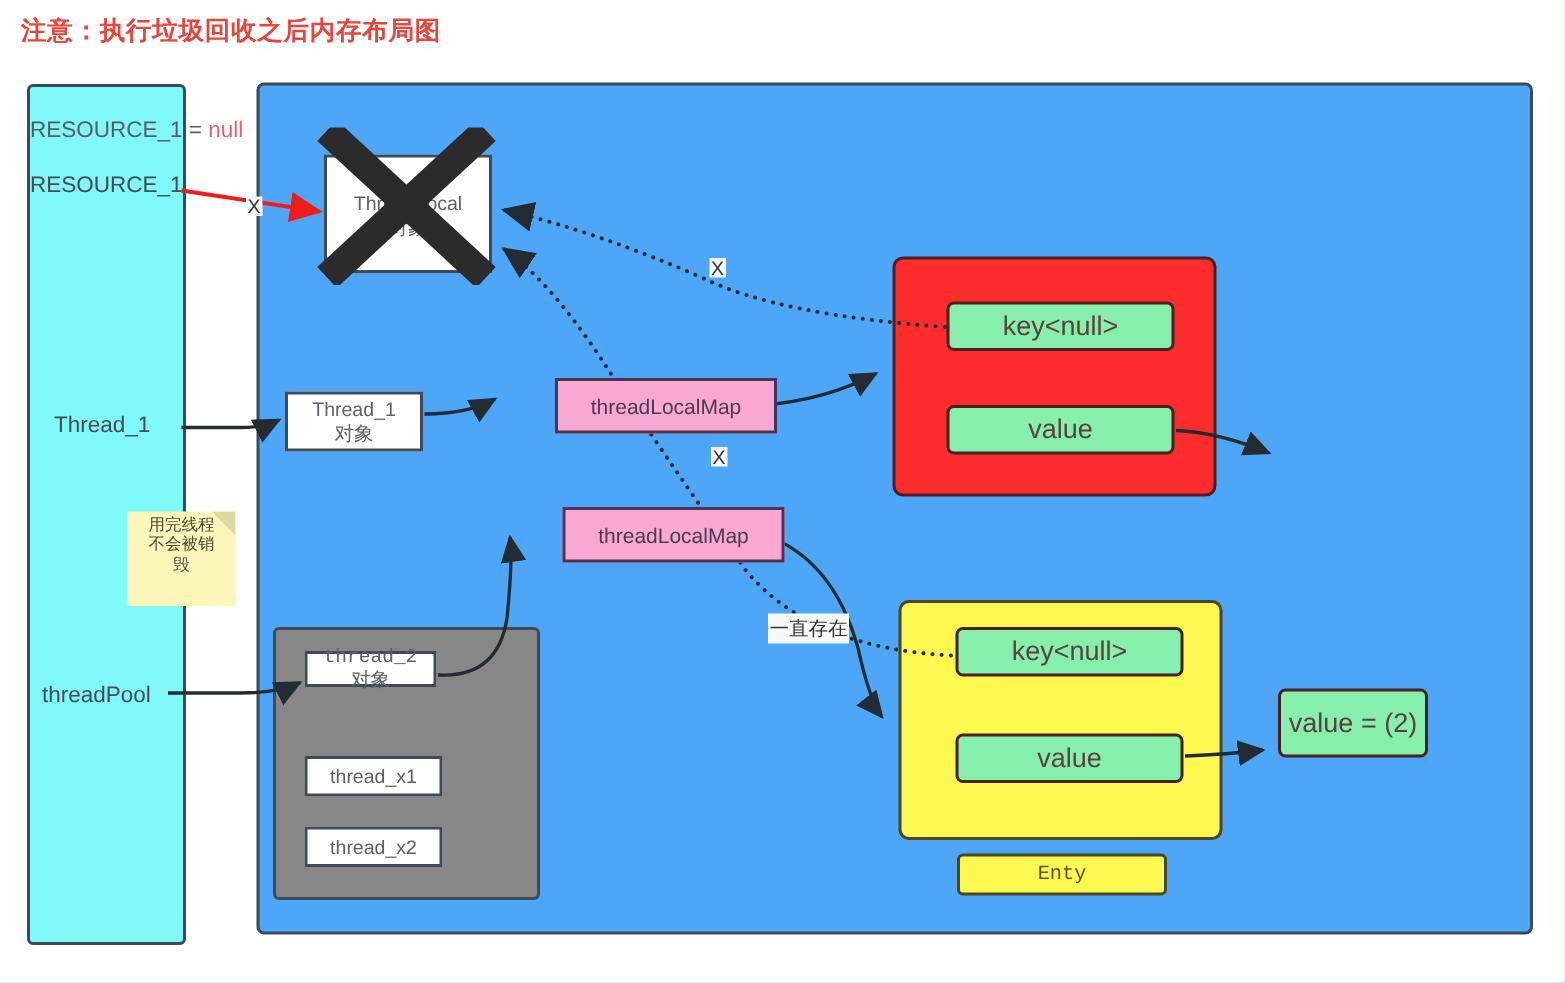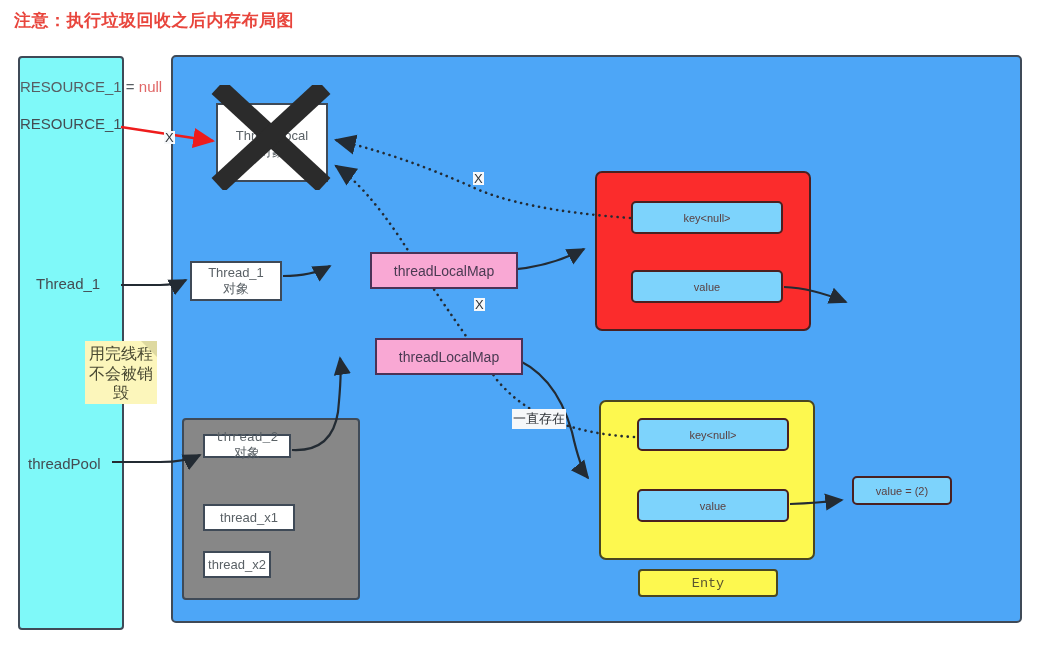--- a/index.html
+++ b/index.html
@@ -45,21 +45,21 @@
   #stack-res-null .gray { color: #575e63; }
   #stack-res1 { left: 20px; top: 115px; }
   #stack-thread1 { left: 36px; top: 275px; }
   #stack-threadpool { left: 28px; top: 455px; }
 
   
   #sticky {
     left: 85px; top: 341px;
     width: 72px; height: 63px;
     background: #fcf6bb;
-    font-size: 16px;
+    font-size: 11px;
     color: #4a4a33;
     line-height: 1.22;
     text-align: center;
     padding-top: 3px;
     overflow: hidden;
   }
   #sticky .fold {
     position: absolute;
     right: 0; top: 0;
     width: 0; height: 0;
@@ -98,21 +98,21 @@
     color: #5a6166;
     text-align: center;
     display: flex;
     align-items: center;
     justify-content: center;
     line-height: 1.2;
   }
   #thread1-obj { left: 190px; top: 261px; width: 92px; height: 40px; }
   #thread2-obj { left: 203px; top: 434px; width: 88px; height: 24px; font-family: Liberation Mono, monospace; }
   #thread-x1   { left: 203px; top: 504px; width: 92px; height: 27px; }
-  #thread-x2   { left: 203px; top: 551px; width: 68px; height: 27px; }
+  #thread-x2   { left: 203px; top: 551px; width: 92px; height: 27px; }
 
   
   .pbox {
     background: #f9a8d4;
     border: 2px solid #4b3257;
     font-size: 14px;
     color: #4a3a52;
     display: flex;
     align-items: center;
     justify-content: center;
@@ -140,35 +140,35 @@
   }
   
   #yellow-entry {
     left: 599px; top: 400px;
     width: 216px; height: 160px;
     background: #fdf84f;
     border: 2px solid #4a4620;
     border-radius: 7px;
   }
   .slot {
-    background: #7dd3fc;
+    background: #86efac;
     border: 2px solid #4a2020;
     border-radius: 5px;
-    font-size: 11px;
+    font-size: 18px;
     color: #5a4040;
     display: flex;
     align-items: center;
     justify-content: center;
   }
   #red-key    { left: 631px; top: 201px; width: 152px; height: 33px; }
   #red-value  { left: 631px; top: 270px; width: 152px; height: 33px; }
   #yel-key    { left: 637px; top: 418px; width: 152px; height: 33px; }
   #yel-value  { left: 637px; top: 489px; width: 152px; height: 33px; }
   #val1 { left: 856px; top: 276px; width: 104px; height: 46px; }
-  #val2 { left: 852px; top: 476px; width: 100px; height: 29px; }
+  #val2 { left: 852px; top: 459px; width: 100px; height: 46px; }
 
   #enty-box {
     left: 638px; top: 569px;
     width: 140px; height: 28px;
     background: #fdf84f;
     border: 2px solid #4a4620;
     border-radius: 4px;
     font-size: 13.5px;
     color: #5a5430;
     display: flex;

